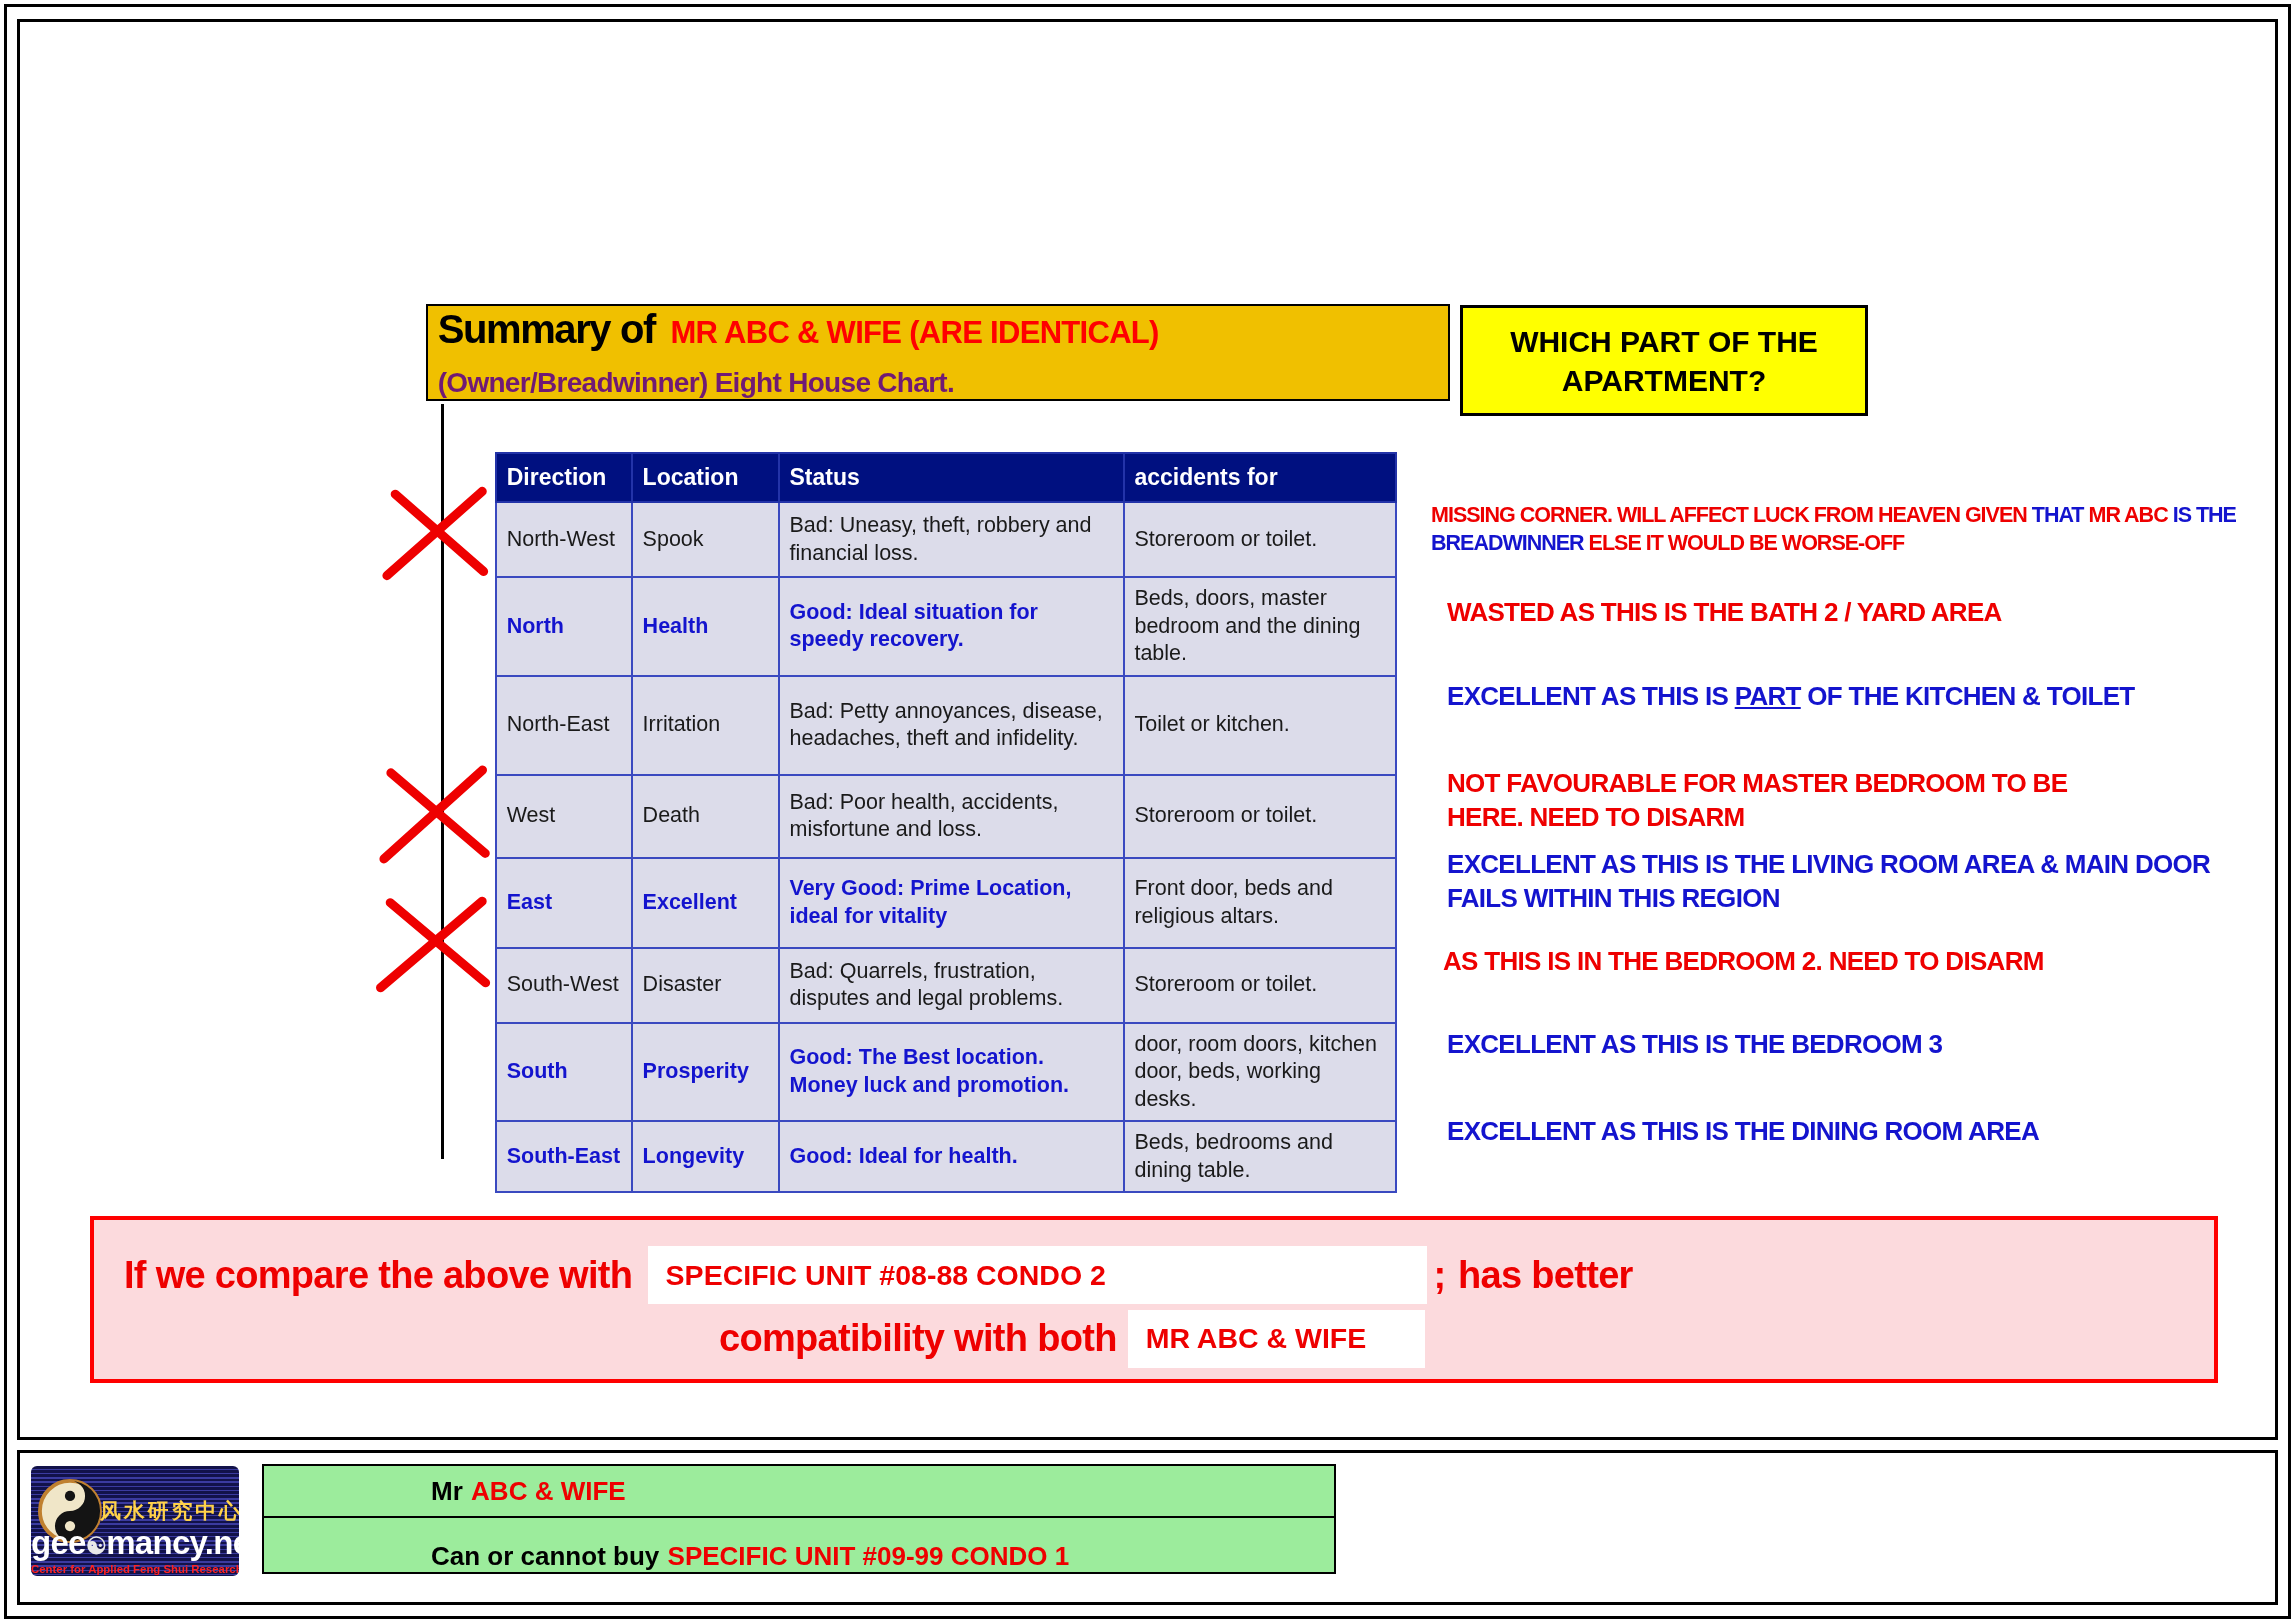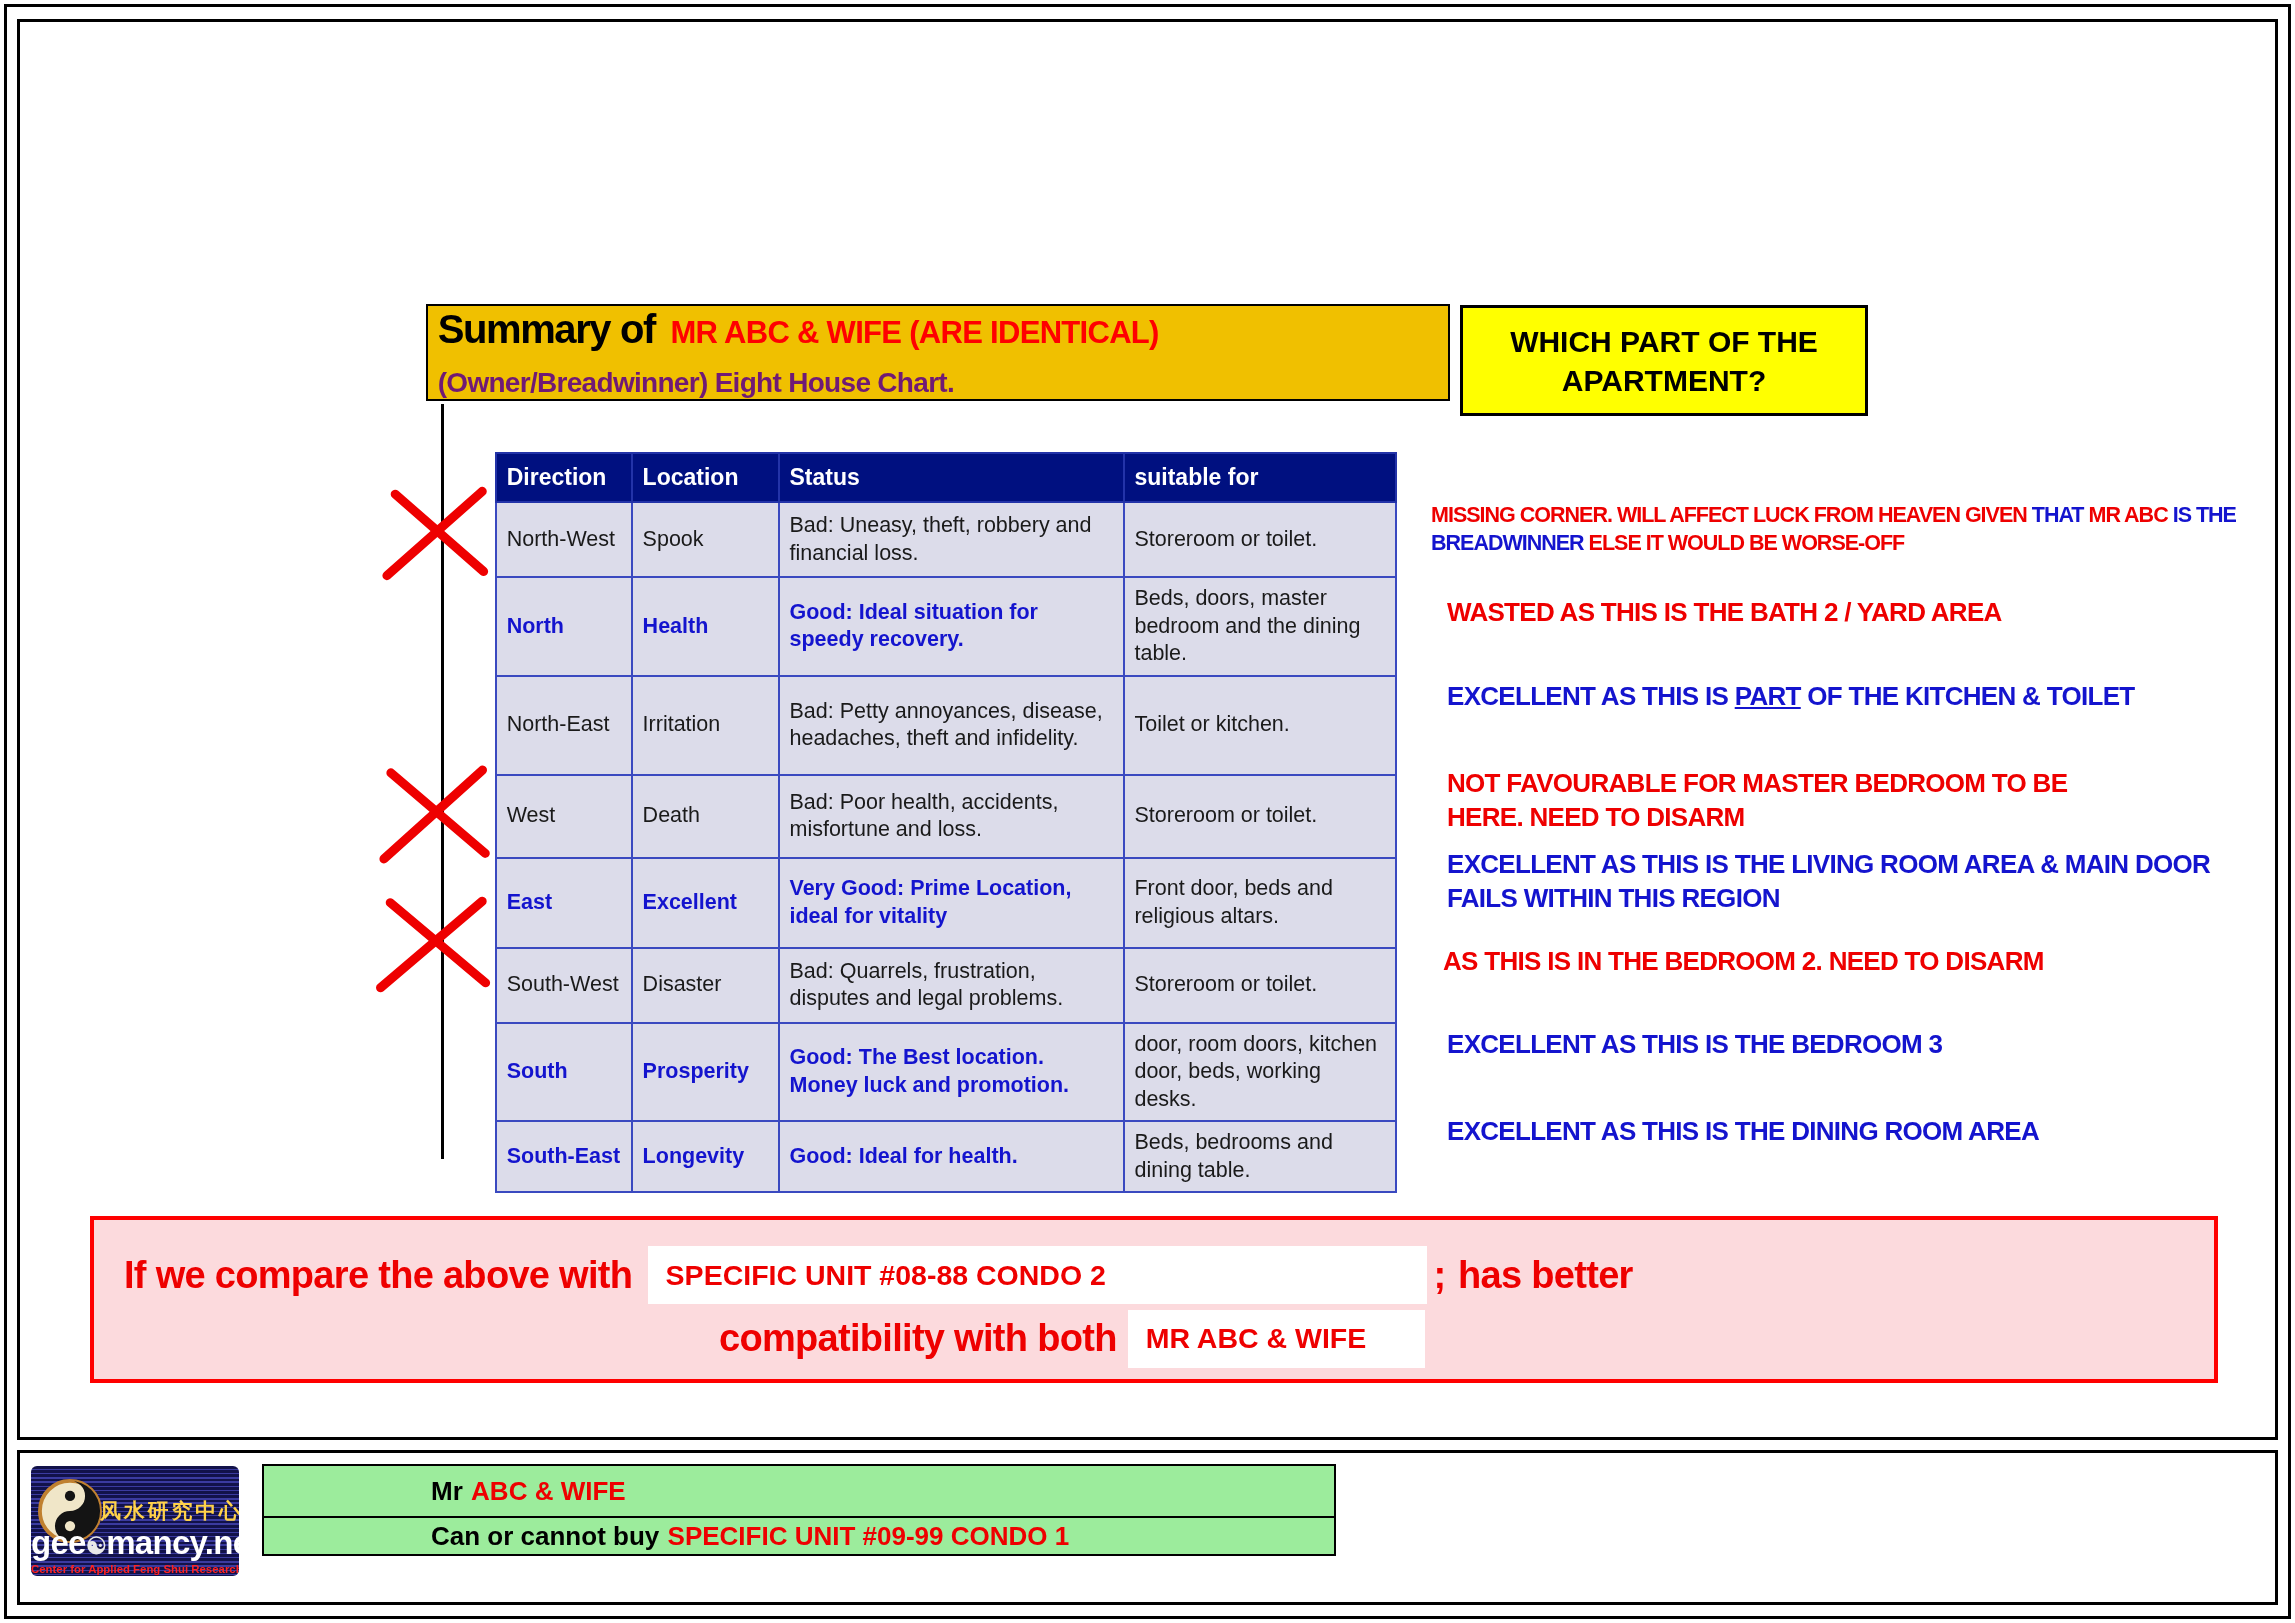--- a/index.html
+++ b/index.html
@@ -93,21 +93,21 @@
     border-radius:6px;
   }
   .logo-yinyang { position:absolute; left:7px; top:12.5px; width:64px; height:64px; }
   .logo-cn { position:absolute; left:69px; top:30.5px; font-size:21px; font-weight:bold; color:#FFD24A; letter-spacing:2.8px; white-space:nowrap; }
   .logo-site { position:absolute; left:0; top:58px; width:100%; text-align:center; font-size:33px; font-weight:bold; color:#FFFFFF; letter-spacing:-0.7px; white-space:nowrap; }
   .logo-site .yy { font-size:23.6px; color:#E8E8E8; }
   .logo-caption { position:absolute; left:0; top:97px; width:100%; text-align:center; font-size:11.4px; font-weight:bold; color:#FF2222; white-space:nowrap; }
 
   .green-rows { left:262px; top:1464px; width:1074px; border:2.8px solid #000; background:#9CEC9C; }
   .green-row { height:50px; display:flex; align-items:center; padding-left:167px; font-size:26px; font-weight:bold; white-space:nowrap; }
-  .green-row + .green-row { border-top:2.8px solid #000; height:38px; }
+  .green-row + .green-row { border-top:2.8px solid #000; height:56px;align-items:flex-end; }
   .green-row .black { color:#000; } .green-row .red { color:#EE0000; margin-left:8.3px; }
 </style>
 </head>
 <body>
 
 <div class="abs outer-frame"></div>
 <div class="abs main-frame"></div>
 <div class="abs vline"></div>
 
 <div class="abs title-box">
@@ -125,21 +125,21 @@
       <col class="c-dir">
       <col class="c-loc">
       <col class="c-status">
       <col class="c-suit">
     </colgroup>
   <thead>
     <tr style="height:49px">
       <th>Direction</th>
       <th>Location</th>
       <th>Status</th>
-      <th>suitable for</th>
+      <th>accidents for</th>
     </tr>
   </thead>
   <tbody>
     <tr class="bad" style="height:75px">
       <td class="dir">North-West</td>
       <td class="loc">Spook</td>
       <td class="status">Bad: Uneasy, theft, robbery and financial loss.</td>
       <td class="suit">Storeroom or toilet.</td>
     </tr>
     <tr class="good" style="height:97px">

